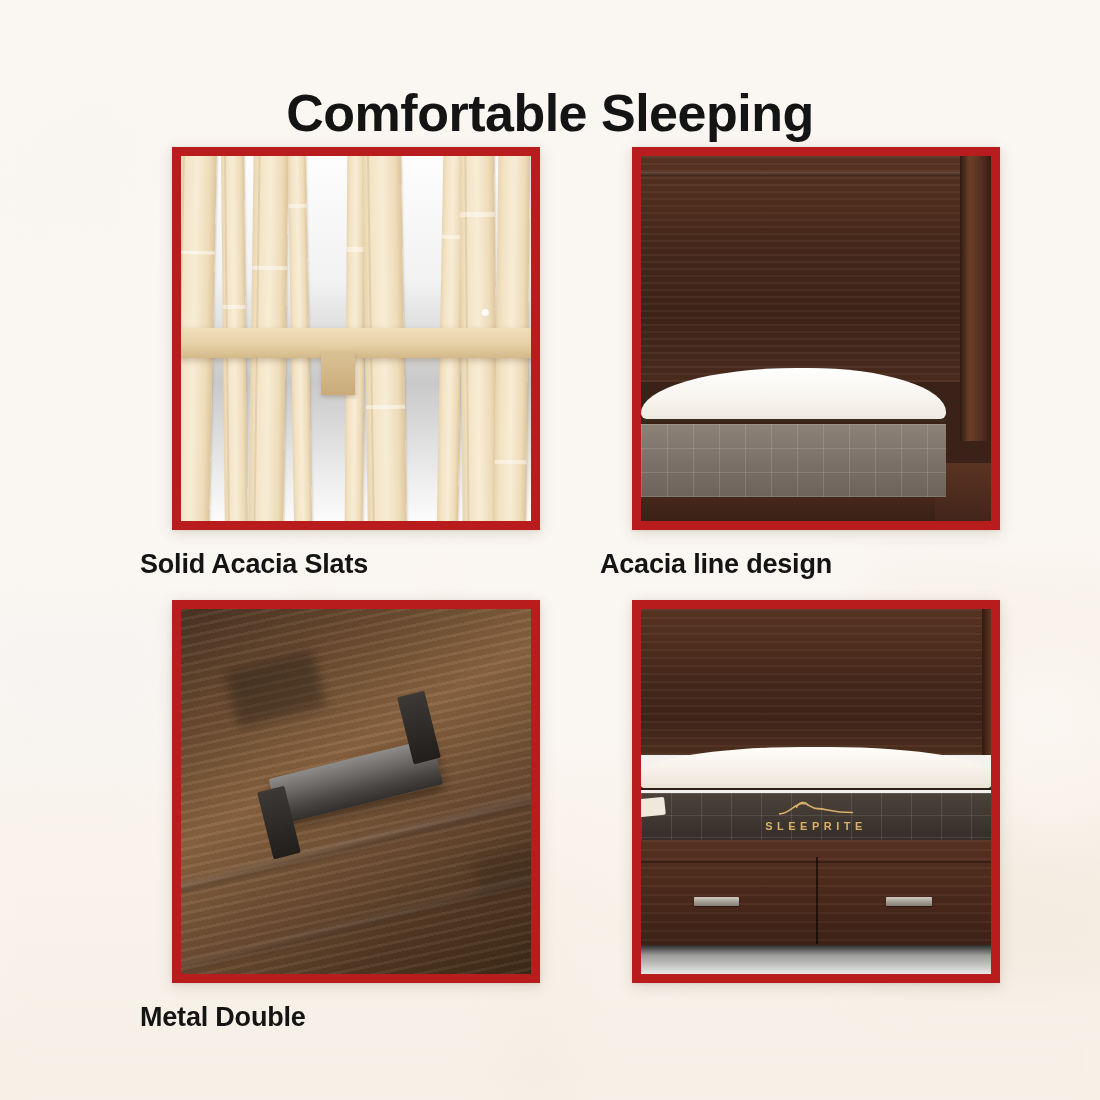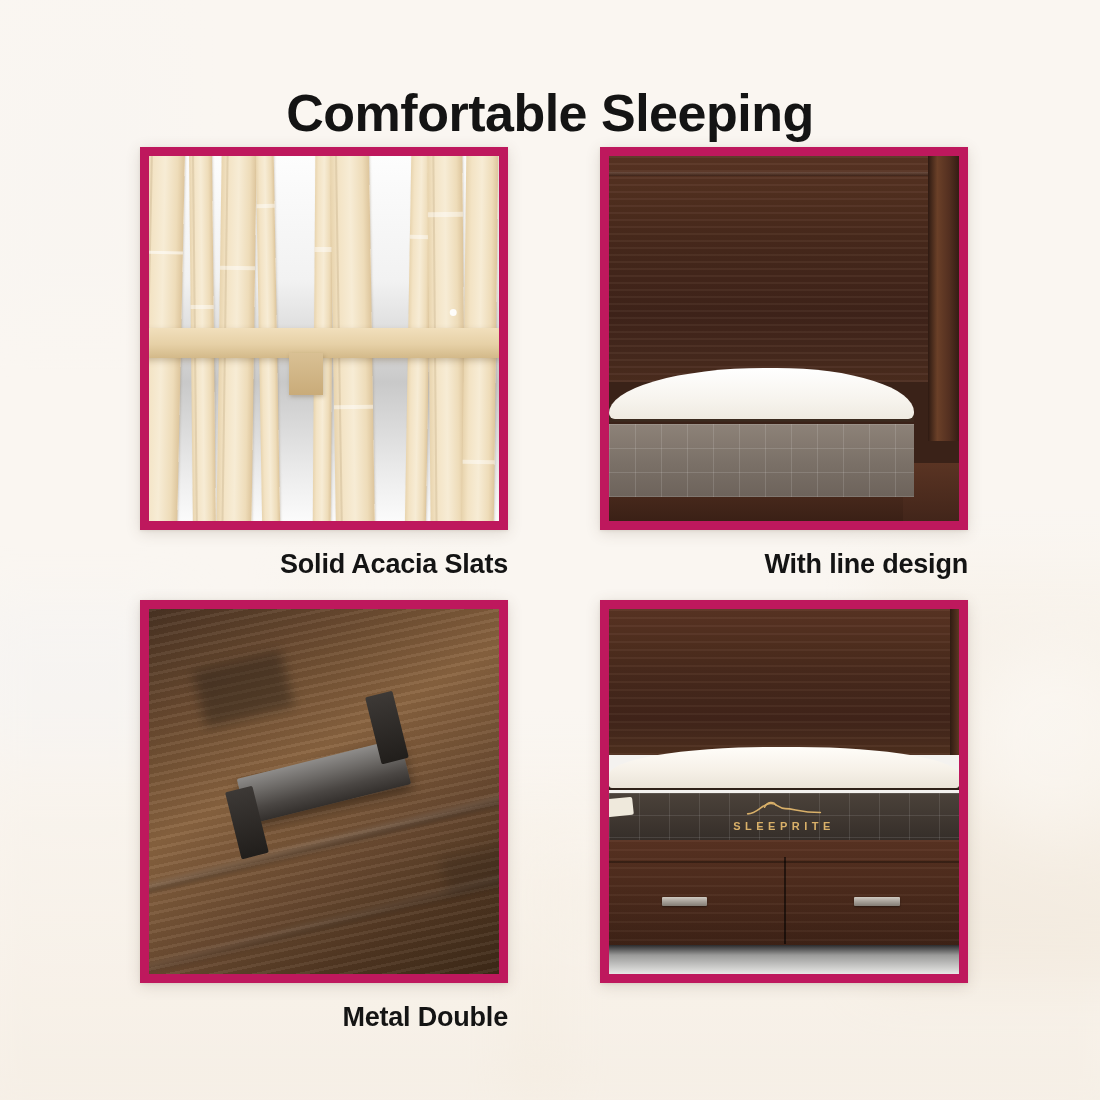--- a/index.html
+++ b/index.html
@@ -79,31 +79,32 @@
     position:absolute;left:140px;top:147px;
     width:828px;
     display:grid;
     grid-template-columns:368px 368px;
     grid-template-rows:auto auto;
     column-gap:92px;row-gap:20px;
   }
   .cell{width:368px;}
   .photo-frame{
     width:368px;height:383px;
-    background:#be185d;
+    background:#b91c1c;
     padding:9px;
     box-sizing:border-box;
     box-shadow:0 3px 14px rgba(90,70,50,.16), 0 1px 3px rgba(90,70,50,.10);
+    margin-left:32px;
   }
   .photo{
     width:100%;height:100%;
     position:relative;overflow:hidden;
   }
   .caption{
-    text-align:right;
+    text-align:left;
     font-size:27px;font-weight:bold;
     color:#141414;
     margin-top:20px;letter-spacing:-.2px;
     line-height:1.1;
   }
 
   
   .ph-slats{background:linear-gradient(180deg,#fdfdfd 0%,#f2f2f2 34%,#c9c9c9 62%,#ededed 88%,#fbfbfb 100%);}
   .slat{
     position:absolute;top:-6px;height:106%;
@@ -348,21 +349,21 @@
         <div class="photo ph-head">
           <div class="hb-panel"></div>
           <div class="hb-post"></div>
           <div class="base-rail"></div>
           <div class="base-rail2"></div>
           <div class="mattress-side"></div>
           <div class="mattress-pipe"></div>
           <div class="mattress-top"></div>
         </div>
       </div>
-      <div class="caption">With line design</div>
+      <div class="caption">Acacia line design</div>
     </div>
 
     <div class="cell">
       <div class="photo-frame">
         <div class="photo ph-handle">
           <div class="handle-ghost"></div>
           <div class="handle-ghost g2"></div>
           <div class="wood-seam"></div>
           <div class="wood-seam s2"></div>
           <div class="handle-bar"></div>

